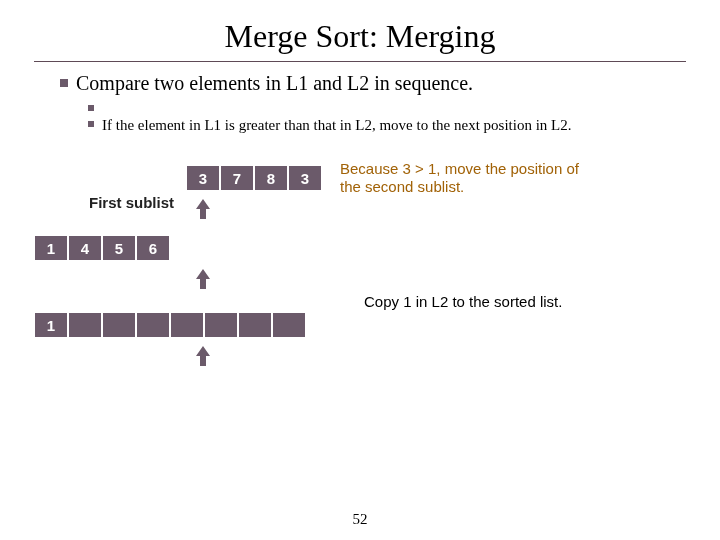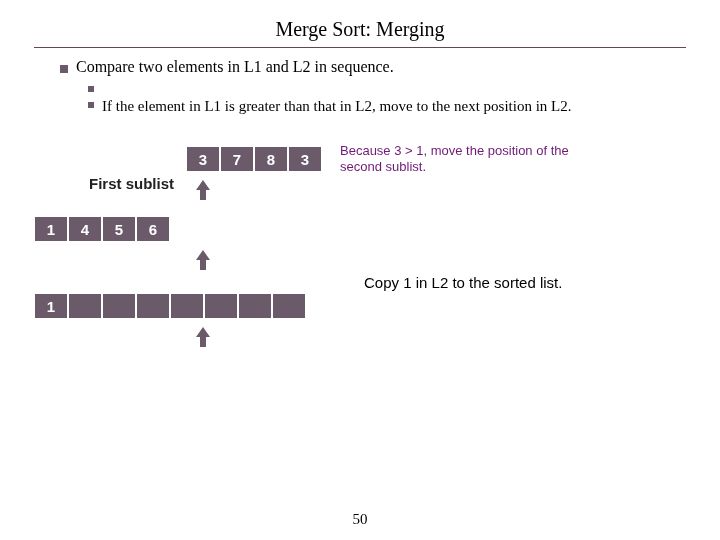--- a/index.html
+++ b/index.html
@@ -12,21 +12,21 @@
     color: #000;
     overflow: hidden;
     position: relative;
   }
   .slide {
     padding: 18px 34px 0 34px;
     box-sizing: border-box;
     height: 100%;
   }
   .title {
-    font-size: 20px;
+    font-size: 32px;
     text-align: center;
     margin: 0 0 6px 0;
     font-weight: normal;
   }
   hr.rule {
     border: none;
     border-top: 1px solid #5e4a56;
     margin: 0 0 10px 0;
   }
   .bullet {
@@ -36,21 +36,21 @@
   }
   .bullet .sq {
     width: 10px;
     height: 10px;
     background: #6b5a6a;
     flex: 0 0 auto;
     margin-top: 7px;
     margin-right: 8px;
   }
   .b0 { margin-left: 0; font-size: 21px; }
-  .b1 { margin-left: 26px; font-size: 16px; text-align: right; }
+  .b1 { margin-left: 26px; font-size: 20px; text-align: right; }
   .b1 .sq { width: 8px; height: 8px; margin-top: 7px; }
   .b2 { margin-left: 54px; font-size: 15px; line-height: 1.35; }
   .b2 .sq { width: 6px; height: 6px; margin-top: 6px; }
   .b2 .txt { max-width: 560px; }
 
   .arrays {
     margin-top: 28px;
     font-family: Arial, Helvetica, sans-serif;
   }
   .row {
@@ -78,23 +78,23 @@
     background: #6b5a6a;
     color: #fff;
     font-size: 15px;
     font-weight: bold;
     display: flex;
     align-items: center;
     justify-content: center;
     box-sizing: border-box;
   }
   .note {
-    font-size: 13px;
+    font-size: 15px;
     line-height: 1.25;
-    color: #701a75;
+    color: #a16207;
     margin-left: 18px;
     max-width: 250px;
     align-self: center;
   }
   .arrow-row {
     height: 24px;
     margin-bottom: 10px;
     display: flex;
     align-items: flex-start;
   }
@@ -201,13 +201,13 @@
       <div class="arrow">
         <svg width="14" height="20">
             <polygon points="7,0 14,10 10,10 10,20 4,20 4,10 0,10" fill="#6b5a6a"></polygon>
           </svg>
       </div>
     </div>
 
   </div>
 </div>
 
-<div class="pagenum">50</div>
+<div class="pagenum">52</div>
 
 </body></html>

